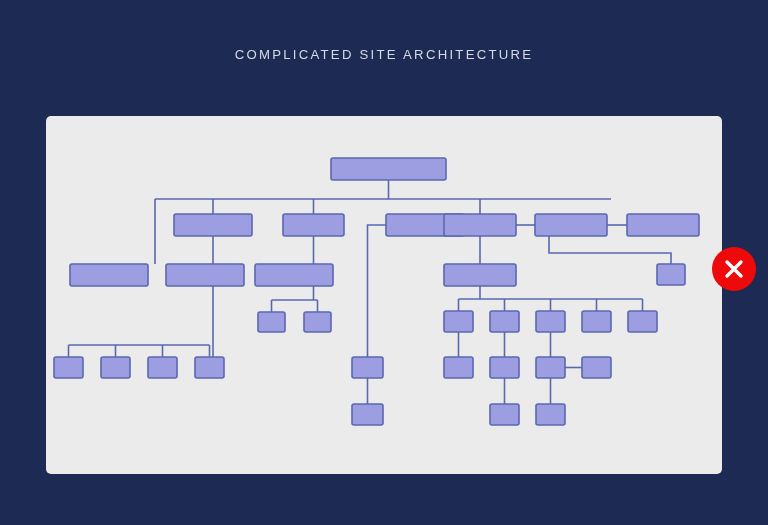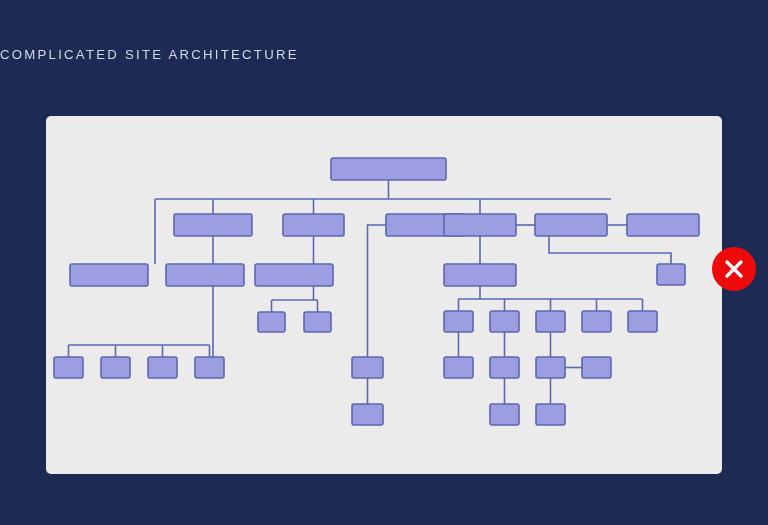--- a/index.html
+++ b/index.html
@@ -5,20 +5,21 @@
   html,body{margin:0;padding:0;}
   body{
     width:768px;height:525px;overflow:hidden;
     background:#1d2a53;
     font-family:"Liberation Sans",sans-serif;
   }
   #stage{position:relative;width:768px;height:525px;}
 
   #page-title{
     position:absolute;left:0;top:47px;width:768px;
+    text-align:center;
     color:#d5d9e6;
     font-size:13.2px;
     letter-spacing:2.25px;
     font-weight:400;
     white-space:nowrap;
   }
 
   #card{
     position:absolute;
     left:46px;top:116px;width:676px;height:358px;

